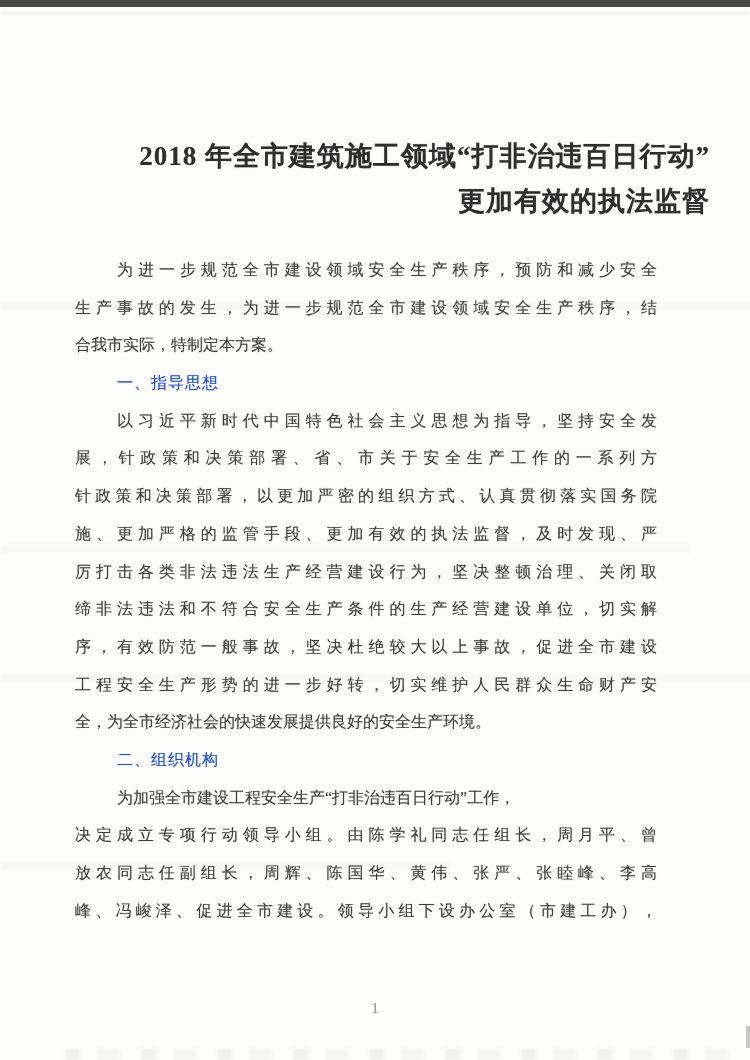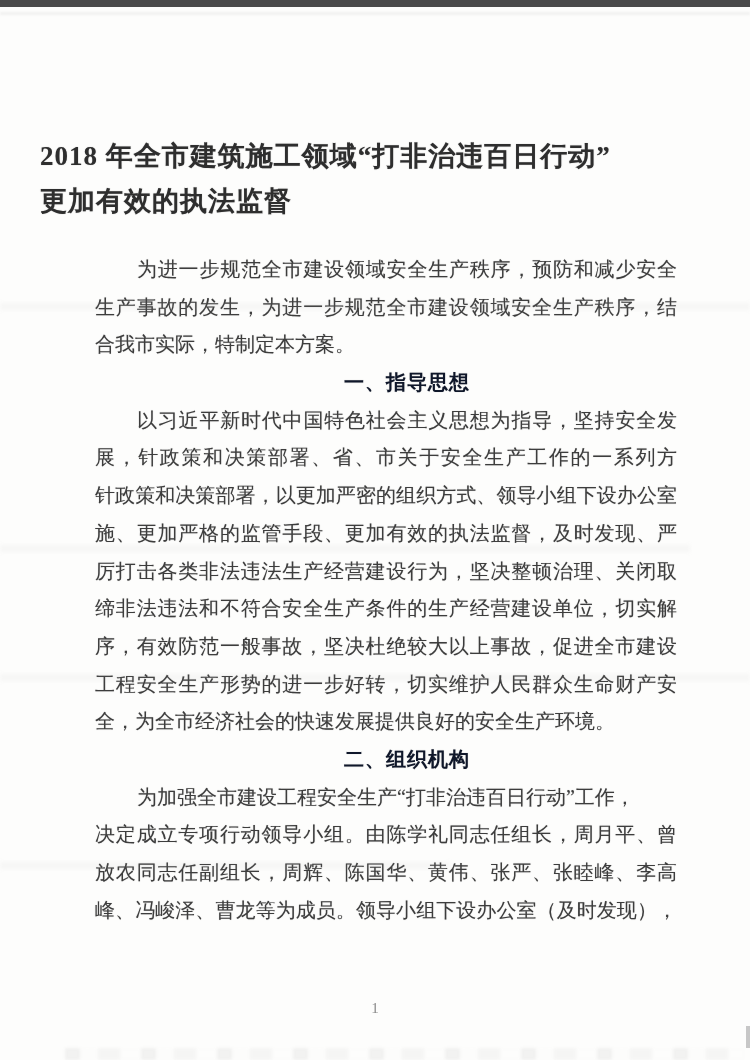--- a/index.html
+++ b/index.html
@@ -21,49 +21,48 @@
     background: #4a4a4a;
   }
   .top-faint-line {
     position: absolute; top: 12px; left: 0; right: 0; height: 3px;
     background: rgba(160,160,160,0.12);
     filter: blur(1px);
   }
   .title {
     position: absolute; top: 134px; left: 40px; right: 40px;
     margin: 0;
-    text-align: left;
+    text-align: right;
     font-size: 27px; font-weight: 700;
     line-height: 45px;
     color: #2e2e2e;
     text-shadow: 0 0 1px rgba(60,60,60,0.45);
     letter-spacing: 1px;
   }
   .body-block {
-    position: absolute; top: 251px; left: 95px; width: 582px;
-    font-size: 20px;
+    position: absolute; top: 251px; left: 75px; width: 582px;
+    font-size: 16px;
     color: #3d3d3d;
     text-shadow: 0 0 1px rgba(80,80,80,0.4);
   }
   .line {
     height: 37.7px; line-height: 37.7px;
     overflow: visible; white-space: nowrap;
   }
   .just {
     white-space: normal;
     text-align: justify;
     text-align-last: justify;
   }
   .indent { padding-left: 42px; }
   .heading {
     font-family: "Liberation Sans", "DejaVu Sans", sans-serif;
-    font-weight: 700;
-    color: #0f172a;
+    font-weight: 400;
+    color: #1d4ed8;
     letter-spacing: 1px;
-    text-align: center;
   }
   .page-number {
     position: absolute; top: 1000px; left: 0; right: 0;
     text-align: center;
     font-size: 15px; color: #8b8b8b;
     filter: blur(0.4px);
   }
   
   .streak {
     position: absolute; left: 0; right: 0; height: 7px;
@@ -105,32 +104,32 @@
     <div>更加有效的执法监督</div>
   </h1>
 
   <div class="body-block">
     <div class="line indent just">为进一步规范全市建设领域安全生产秩序，预防和减少安全</div>
     <div class="line just">生产事故的发生，为进一步规范全市建设领域安全生产秩序，结</div>
     <div class="line">合我市实际，特制定本方案。</div>
     <div class="line heading indent">一、指导思想</div>
     <div class="line indent just">以习近平新时代中国特色社会主义思想为指导，坚持安全发</div>
     <div class="line just">展，针政策和决策部署、省、市关于安全生产工作的一系列方</div>
-    <div class="line just">针政策和决策部署，以更加严密的组织方式、领导小组下设办公室</div>
+    <div class="line just">针政策和决策部署，以更加严密的组织方式、认真贯彻落实国务院</div>
     <div class="line just">施、更加严格的监管手段、更加有效的执法监督，及时发现、严</div>
     <div class="line just">厉打击各类非法违法生产经营建设行为，坚决整顿治理、关闭取</div>
     <div class="line just">缔非法违法和不符合安全生产条件的生产经营建设单位，切实解</div>
     <div class="line just">序，有效防范一般事故，坚决杜绝较大以上事故，促进全市建设</div>
     <div class="line just">工程安全生产形势的进一步好转，切实维护人民群众生命财产安</div>
     <div class="line">全，为全市经济社会的快速发展提供良好的安全生产环境。</div>
     <div class="line heading indent">二、组织机构</div>
     <div class="line indent">为加强全市建设工程安全生产“打非治违百日行动”工作，</div>
     <div class="line just">决定成立专项行动领导小组。由陈学礼同志任组长，周月平、曾</div>
     <div class="line just">放农同志任副组长，周辉、陈国华、黄伟、张严、张睦峰、李高</div>
-    <div class="line just">峰、冯峻泽、曹龙等为成员。领导小组下设办公室（及时发现），</div>
+    <div class="line just">峰、冯峻泽、促进全市建设。领导小组下设办公室（市建工办），</div>
   </div>
 
   <div class="streak s1"></div>
   <div class="streak s2"></div>
   <div class="streak s3"></div>
   <div class="streak s4"></div>
 
   <div class="page-number">1</div>
 
   <div class="bleed"></div>

